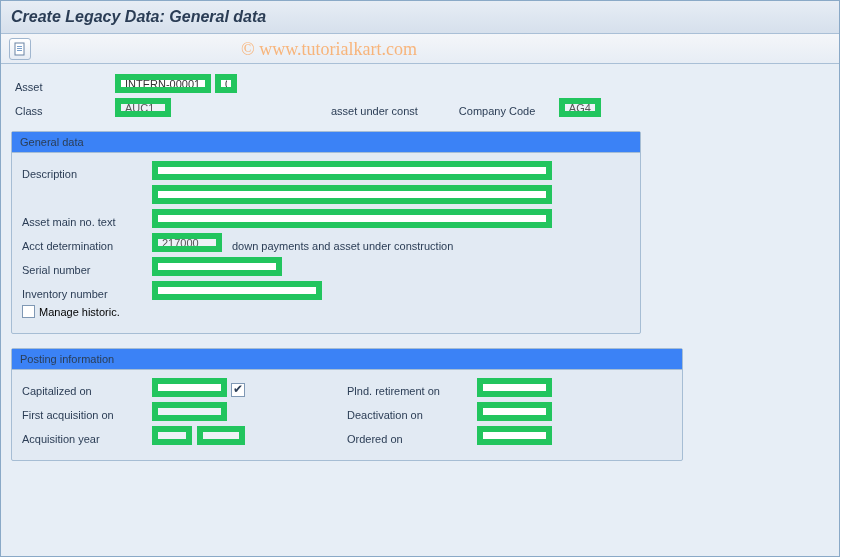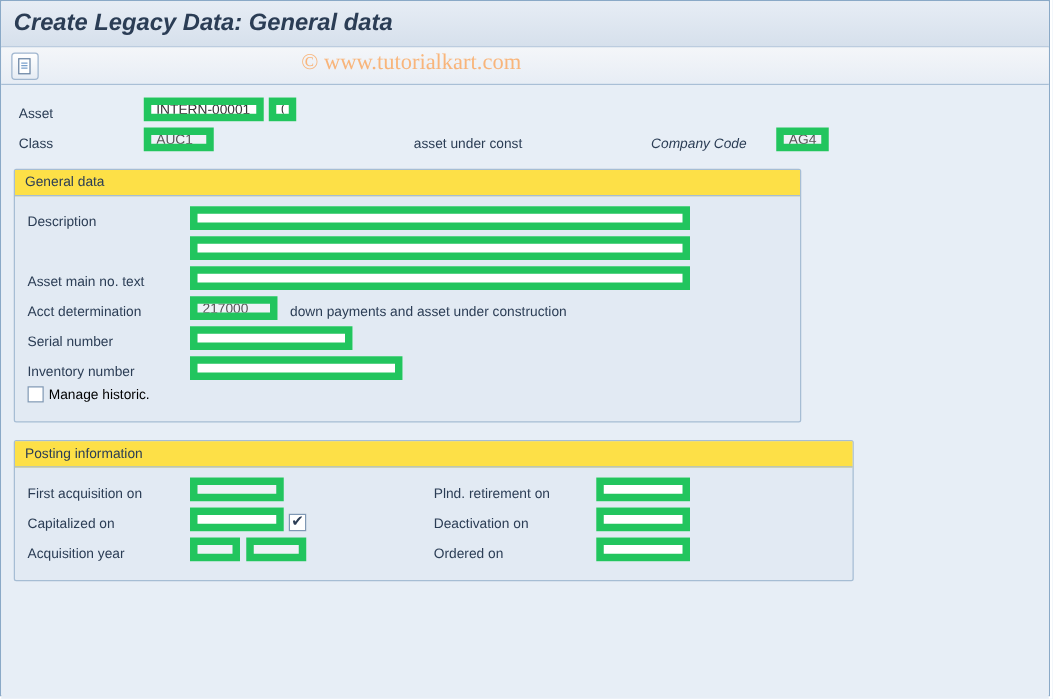--- a/index.html
+++ b/index.html
@@ -16,21 +16,21 @@
       width: 840px;
       height: 557px;
       position: relative;
     }
     .title-bar {
       background: linear-gradient(#e7edf5, #d6e0ec);
       border-bottom: 1px solid #a9bfd6;
       padding: 7px 10px;
       font-style: italic;
       font-weight: bold;
-      font-size: 19px;
+      font-size: 16px;
       color: #2b3d55;
     }
     .toolbar {
       background: linear-gradient(#f4f6f9, #e7edf5);
       border-bottom: 1px solid #a9bfd6;
       height: 30px;
       padding: 4px 8px;
     }
     .toolbar button {
       width: 22px;
@@ -67,33 +67,33 @@
       padding: 2px 4px;
       font-size: 11px;
       color: #333;
     }
     .fld[readonly] { background: #eef2f7; color:#555; }
     .head-rows { margin-bottom: 14px; padding-left: 4px; }
     .head-rows input.asset-no { width: 96px; }
     .head-rows input.subno { width: 22px; text-align: left; margin-left: 4px; }
     .head-rows input.class { width: 56px; }
     .head-rows .desc-text { margin-left: 160px; color: #2b3d55; }
-    .head-rows .ccode-lbl { margin-left: 103px; width: 100px; font-style: italic; }
+    .head-rows .ccode-lbl { margin-left: 41px; width: 100px; }
     .head-rows input.ccode { width: 42px; }
 
     .group {
       border: 1px solid #a6bdd4;
       background: #e2eaf3;
       border-radius: 2px;
       margin-bottom: 14px;
       position: relative;
     }
     .group-title {
       border-bottom: 1px solid #a6bdd4;
-      background: #fde047;
+      background: #3b82f6;
       padding: 4px 8px;
       color: #2b3d55;
     }
     .group-body {
       padding: 8px 10px 10px 10px;
     }
     .grow input.wide { width: 400px; }
     .grow input.mid { width: 70px; text-decoration: underline; }
     .grow input.serial { width: 130px; }
     .grow input.inv { width: 170px; }
@@ -181,28 +181,28 @@
           <span>Manage historic.</span>
         </div>
       </div>
     </div>
 
     <div class="group" style="width:672px;">
       <div class="group-title">Posting information</div>
       <div class="group-body">
         <div class="posting-cols">
           <div class="posting-col">
+            <div class="row cap-row">
+              <span class="lbl2">Capitalized on</span>
+              <input class="fld date" value="" style="">
+              <span class="cap-chk"></span>
+            </div>
             <div class="row">
               <span class="lbl2">First acquisition on</span>
               <input class="fld date" readonly="" value="" style="">
-            </div>
-            <div class="row cap-row">
-              <span class="lbl2">Capitalized on</span>
-              <input class="fld date" value="" style="">
-              <span class="cap-chk"></span>
             </div>
             <div class="row">
               <span class="lbl2">Acquisition year</span>
               <input class="fld year" readonly="" value="" style="">
               <input class="fld period" readonly="" value="000" style="">
             </div>
           </div>
           <div class="posting-col">
             <div class="row">
               <span class="lbl2">Plnd. retirement on</span>

